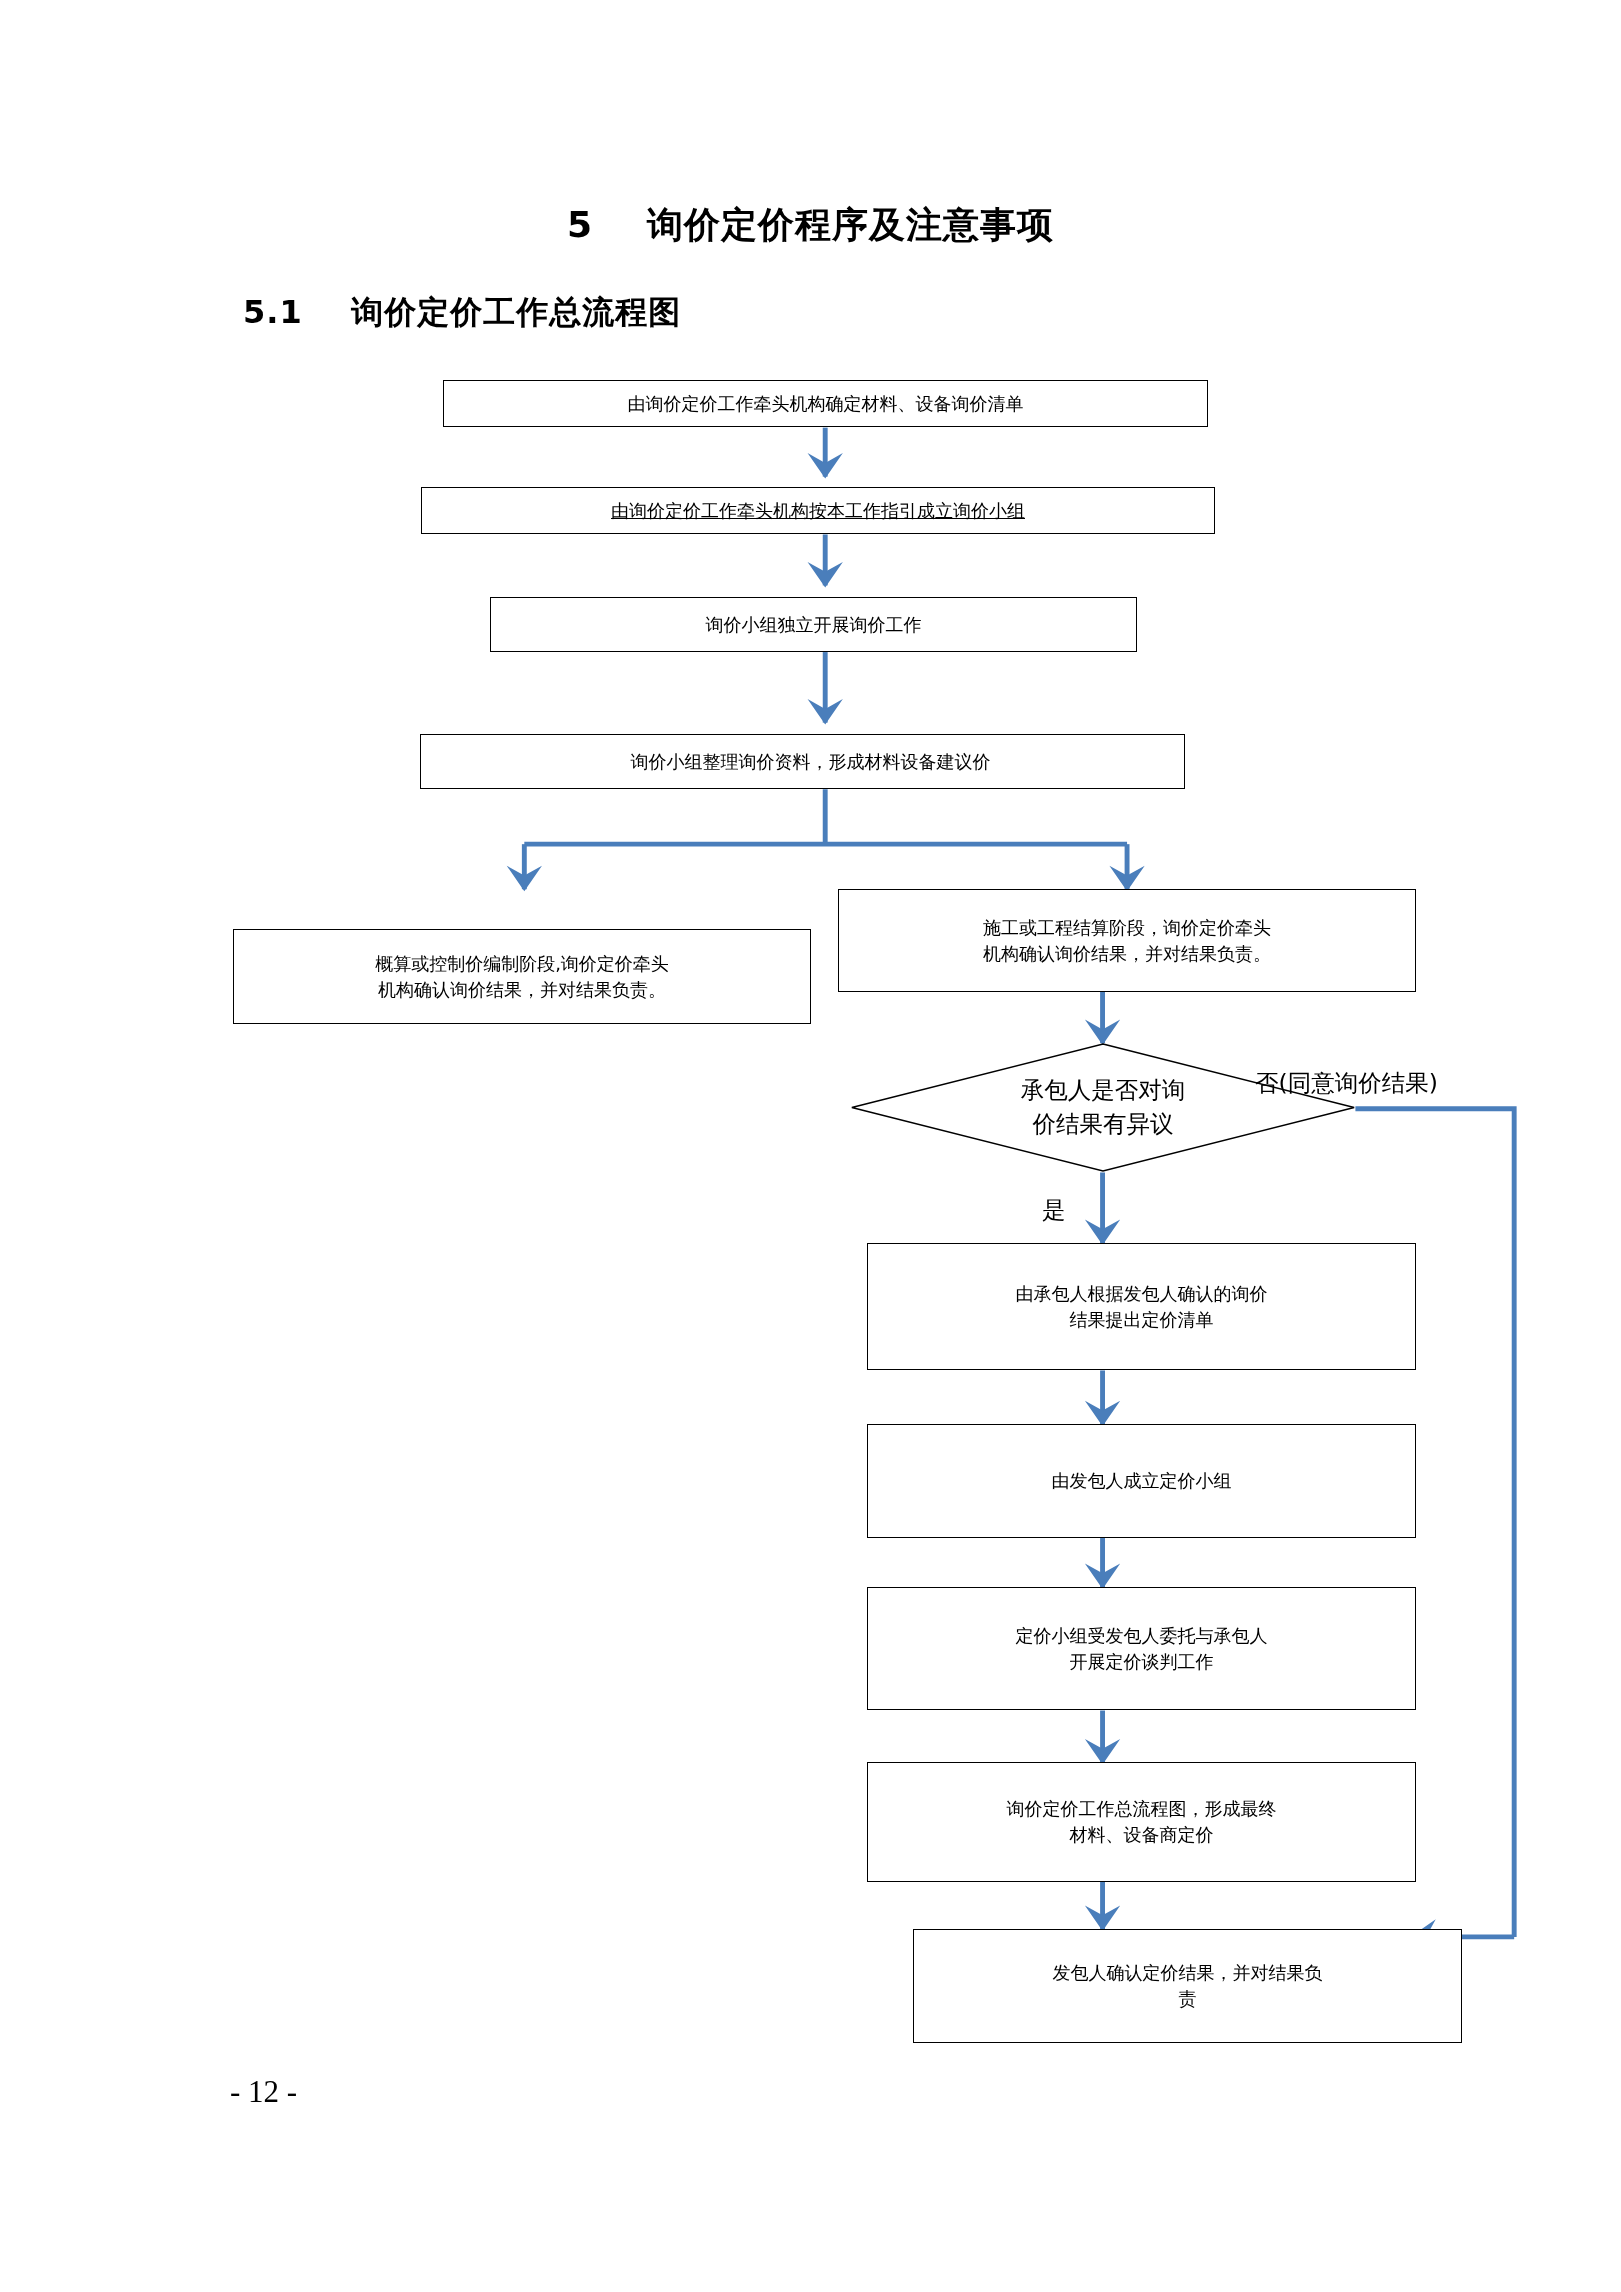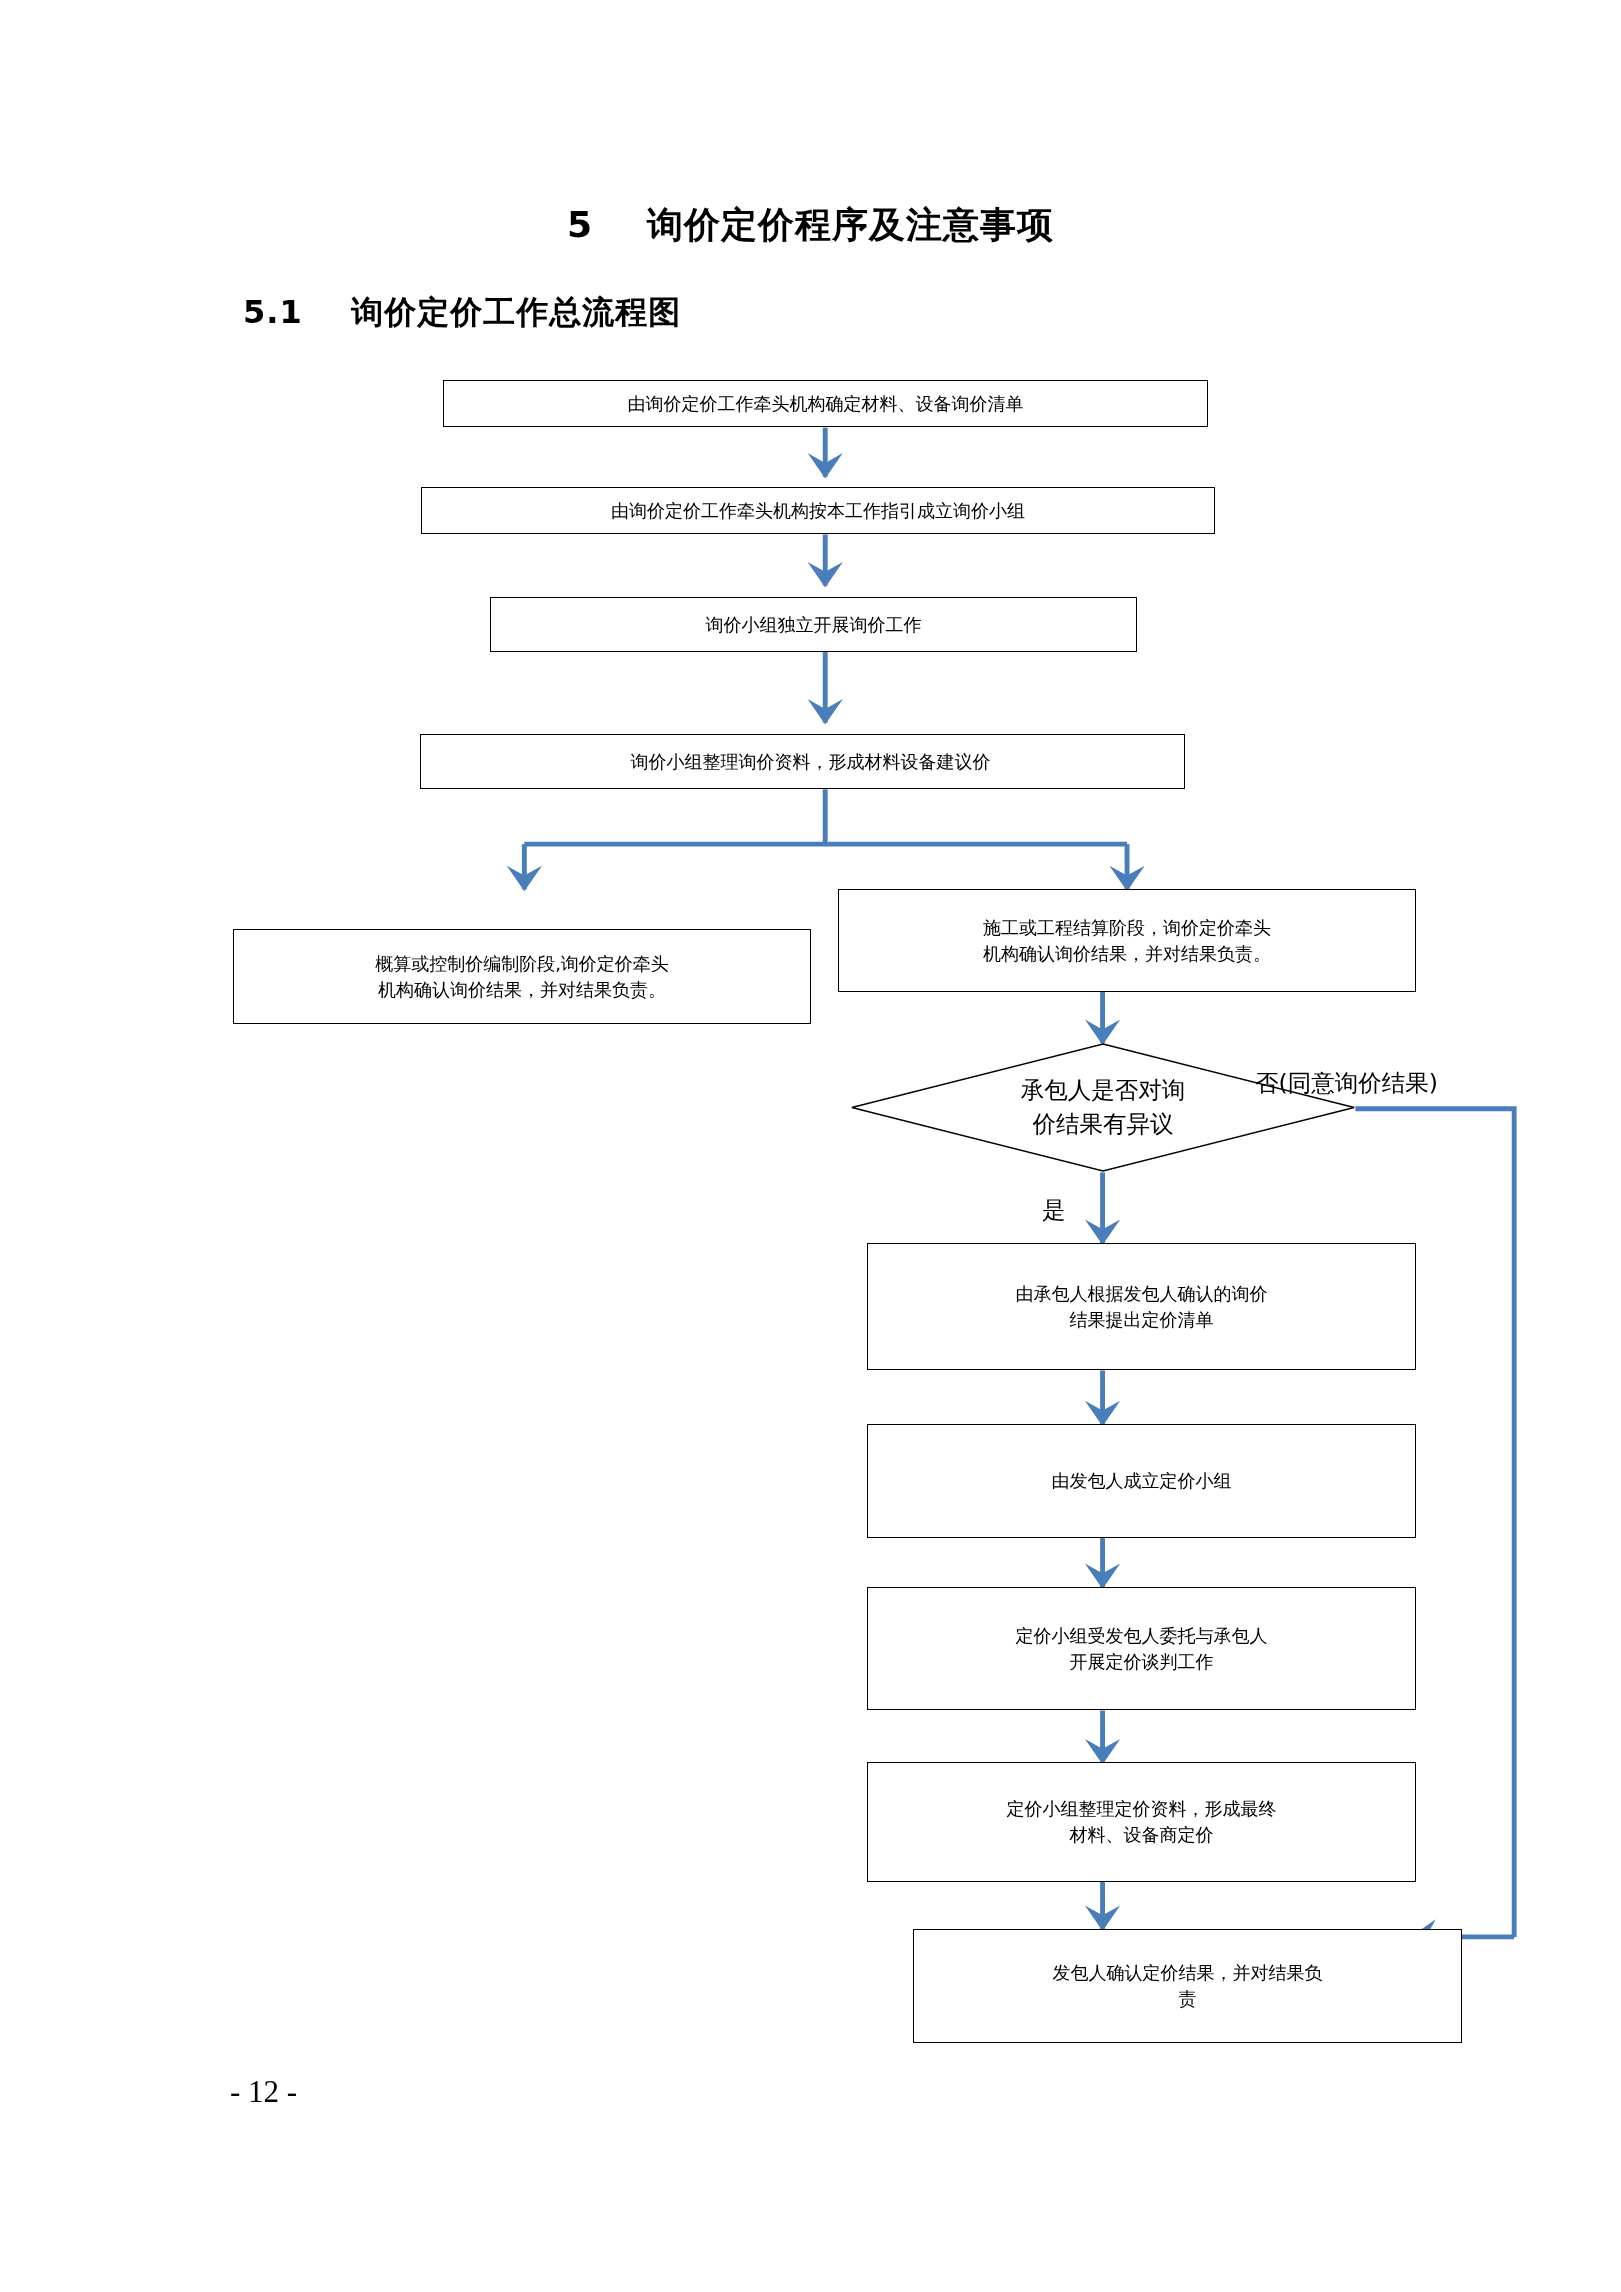--- a/index.html
+++ b/index.html
@@ -103,21 +103,21 @@
     <g stroke="#4a7ebb" stroke-width="5" fill="none" marker-end="url(#arw)">
 
       <path d="M1545,1976 L1441,1976"></path>
     </g>
   </svg>
 
   <div class="node" style="left:443px;top:380px;width:765px;height:47px;">
     <span>由询价定价工作牵头机构确定材料、设备询价清单</span>
   </div>
 
-  <div class="node" style="left:421px;top:487px;width:794px;height:47px;">
+  <div class="node" style="left:421px;top:487px;width:794px;height:47px;text-decoration:underline;">
     <span>由询价定价工作牵头机构按本工作指引成立询价小组</span>
   </div>
 
   <div class="node" style="left:490px;top:597px;width:647px;height:55px;">
     <span>询价小组独立开展询价工作</span>
   </div>
 
   <div class="node" style="left:420px;top:734px;width:765px;height:55px;padding-left:24px;">
     <span>询价小组整理询价资料，形成材料设备建议价</span>
   </div>
@@ -152,21 +152,21 @@
   <div class="node" style="left:867px;top:1424px;width:549px;height:114px;">
     <span>由发包人成立定价小组</span>
   </div>
 
   <div class="node" style="left:867px;top:1587px;width:549px;height:123px;">
     <span>定价小组受发包人委托与承包人
 开展定价谈判工作</span>
   </div>
 
   <div class="node" style="left:867px;top:1762px;width:549px;height:120px;">
-    <span>定价小组整理定价资料，形成最终
+    <span>询价定价工作总流程图，形成最终
 材料、设备商定价</span>
   </div>
 
   <div class="node" style="left:867px;top:1929px;width:549px;height:114px;margin-left:46px;">
     <span>发包人确认定价结果，并对结果负
 责</span>
   </div>
 
   <div class="page-number">- 12 -</div>
 

